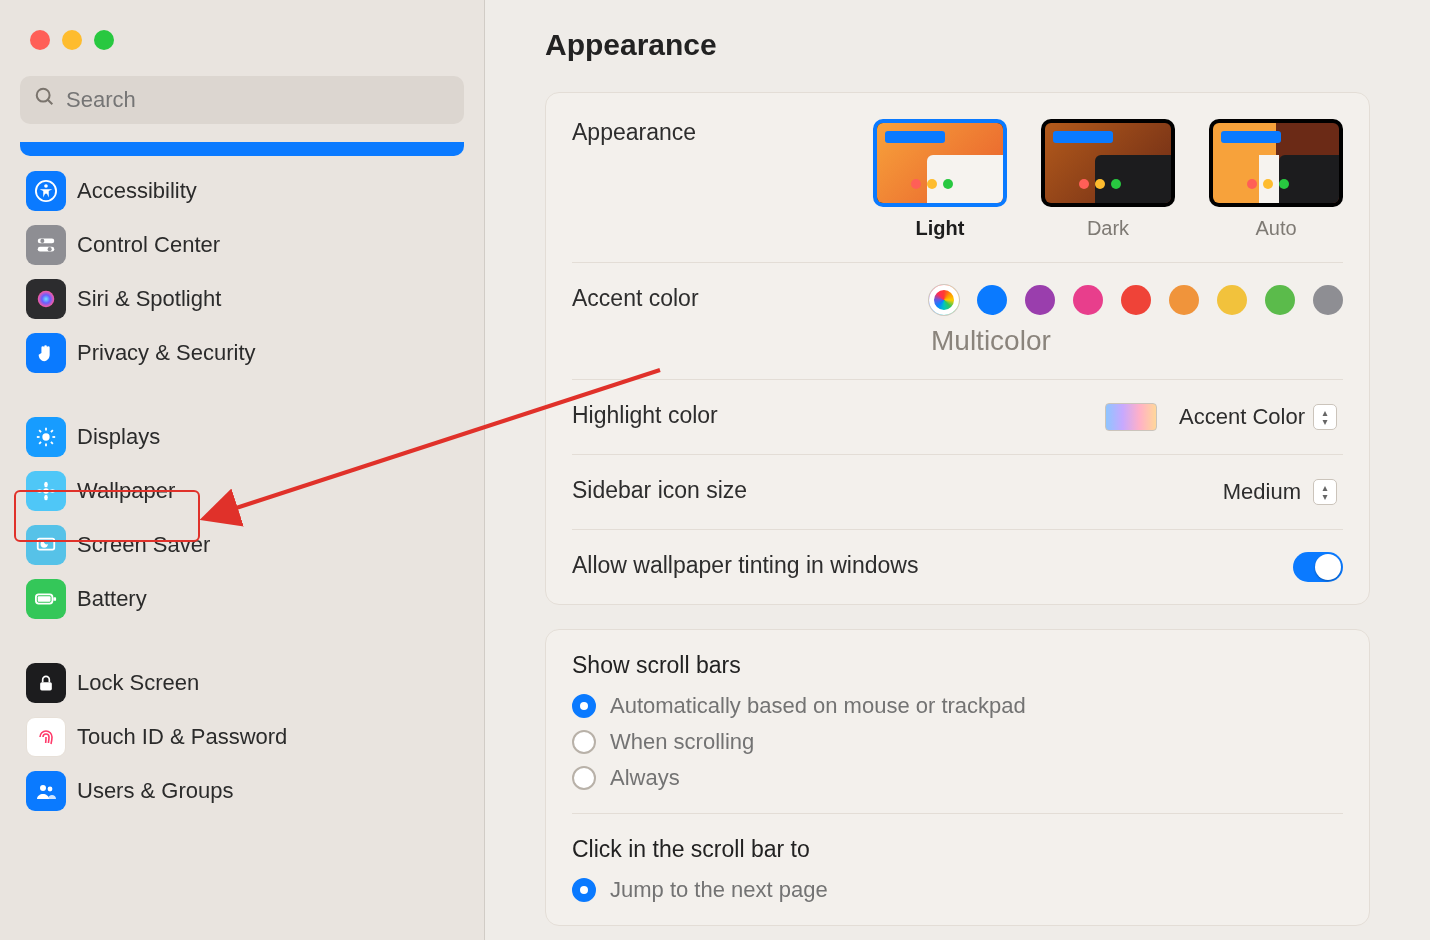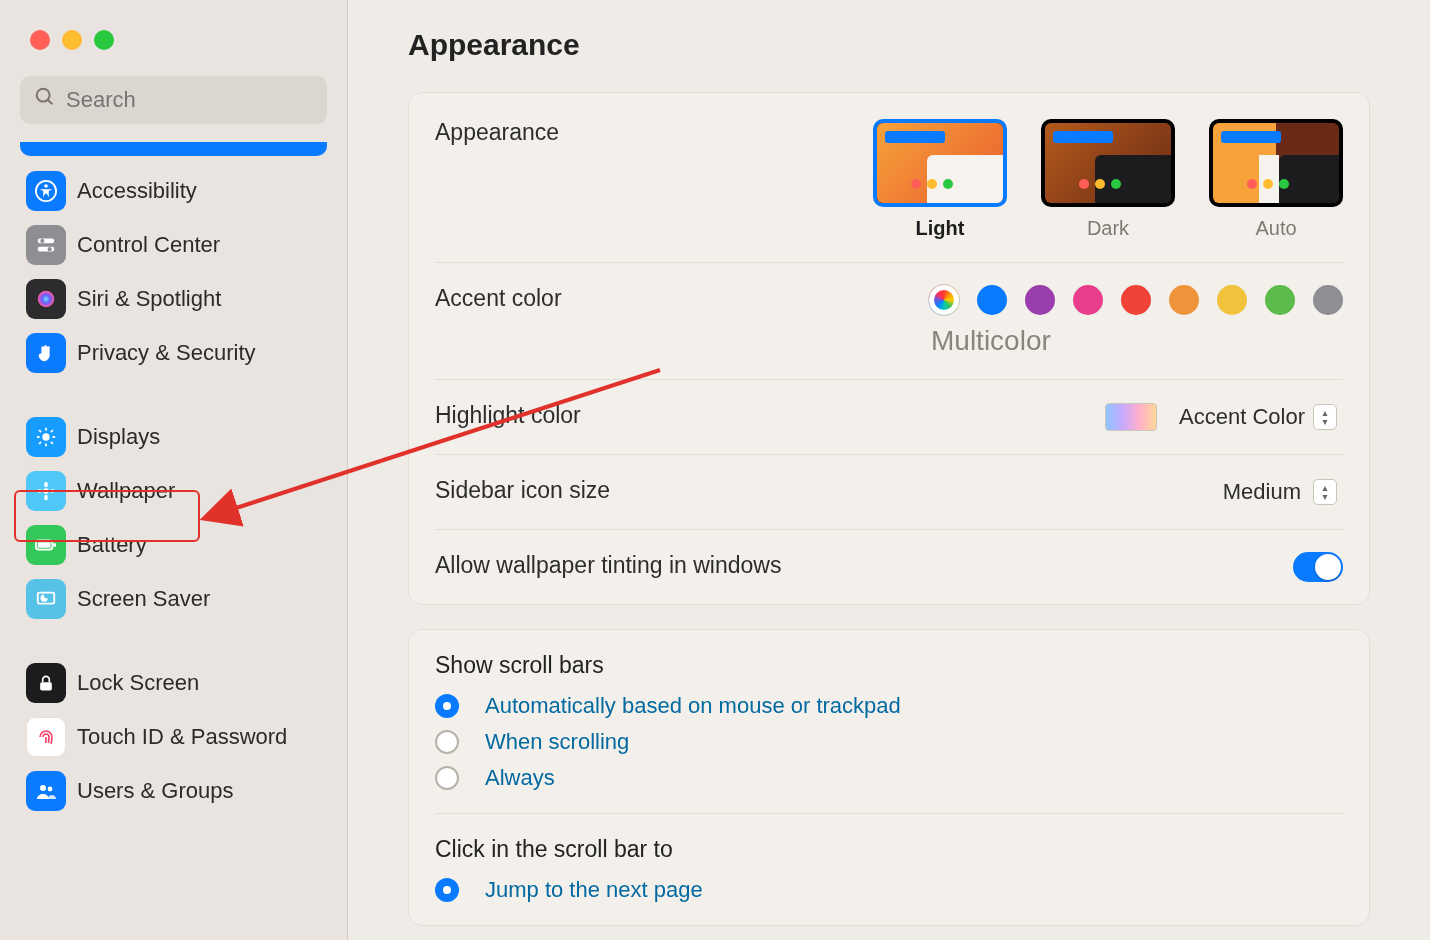--- a/index.html
+++ b/index.html
@@ -5,21 +5,21 @@
   * { box-sizing: border-box; margin: 0; padding: 0; }
   html, body { width: 1430px; height: 940px; overflow: hidden; }
   body {
     font-family: -apple-system, "Helvetica Neue", Arial, sans-serif;
     background: #efece8;
     color: #222;
     font-size: 22px;
   }
   .window { display: flex; width: 100%; height: 100%; }
   .sidebar {
-    width: 348px;
+    width: 485px;
     background: #e9e4df;
     border-right: 1px solid #d1ccc6;
     display: flex; flex-direction: column;
     position: relative;
   }
   .traffic { display: flex; gap: 12px; padding: 30px 0 0 30px; }
   .tl { width: 20px; height: 20px; border-radius: 50%; }
   .tl.red { background: #ff5f57; }
   .tl.yellow { background: #febc2e; }
   .tl.green { background: #28c840; }
@@ -140,21 +140,21 @@
   }
 
   .switch {
     width:50px; height:30px; border-radius:30px; background:#0a7aff;
     position:relative;
   }
   .switch .knob { position:absolute; right:2px; top:2px; width:26px; height:26px; background:#fff; border-radius:50%; box-shadow:0 1px 2px rgba(0,0,0,.3);}
 
   .radio-group { display:flex; flex-direction:column; gap:10px; padding:22px 0; }
   .radio-heading { font-size:23px; margin-bottom:4px;}
-  .radio-line { display:flex; align-items:center; gap:26px; font-size:22px; color:#0369a1; }
+  .radio-line { display:flex; align-items:center; gap:14px; font-size:22px; color:#737373; }
   .radio {
     width:24px; height:24px; border-radius:50%; border:2px solid #b8b1a8;
     display:flex; align-items:center; justify-content:center; background:#fff;
   }
   .radio.checked { border-color:#0a7aff; background:#0a7aff; }
   .radio.checked::after { content:""; width:8px; height:8px; border-radius:50%; background:#fff;}
 
 </style>
 </head>
 <body>
@@ -262,38 +262,38 @@
                 <ellipse cx="12" cy="19" rx="2" ry="3"></ellipse>
                 <ellipse cx="5" cy="12" rx="3" ry="2"></ellipse>
                 <ellipse cx="19" cy="12" rx="3" ry="2"></ellipse>
               </g>
             </svg>
         </span>
         <span>Wallpaper</span>
       </div>
 
       <div class="nav-item">
+        <span class="icon bg-moon">
+          <svg width="22" height="22" viewBox="0 0 24 24" fill="#fff">
+              <rect x="3" y="5" width="18" height="12" rx="2" fill="none" stroke="#fff" stroke-width="2"></rect>
+              <path d="M14 11a4 4 0 11-4-4 3 3 0 004 4z"></path>
+            </svg>
+        </span>
+        <span>Screen Saver</span>
+      </div>
+
+      <div class="nav-item">
         <span class="icon bg-batt">
           <svg width="24" height="22" viewBox="0 0 26 24" fill="#fff">
               <rect x="2" y="7" width="18" height="10" rx="3" fill="none" stroke="#fff" stroke-width="2"></rect>
               <rect x="4" y="9" width="14" height="6" rx="1"></rect>
               <rect x="21" y="10" width="3" height="4" rx="1"></rect>
             </svg>
         </span>
         <span>Battery</span>
-      </div>
-
-      <div class="nav-item">
-        <span class="icon bg-moon">
-          <svg width="22" height="22" viewBox="0 0 24 24" fill="#fff">
-              <rect x="3" y="5" width="18" height="12" rx="2" fill="none" stroke="#fff" stroke-width="2"></rect>
-              <path d="M14 11a4 4 0 11-4-4 3 3 0 004 4z"></path>
-            </svg>
-        </span>
-        <span>Screen Saver</span>
       </div>
 
       <div class="nav-gap"></div>
 
       <div class="nav-item">
         <span class="icon bg-lock">
           <svg width="20" height="20" viewBox="0 0 24 24" fill="#fff">
               <rect x="5" y="11" width="14" height="10" rx="2"></rect>
               <path d="M8 11V8a4 4 0 118 0v3" fill="none" stroke="#fff" stroke-width="2"></path>
             </svg>

